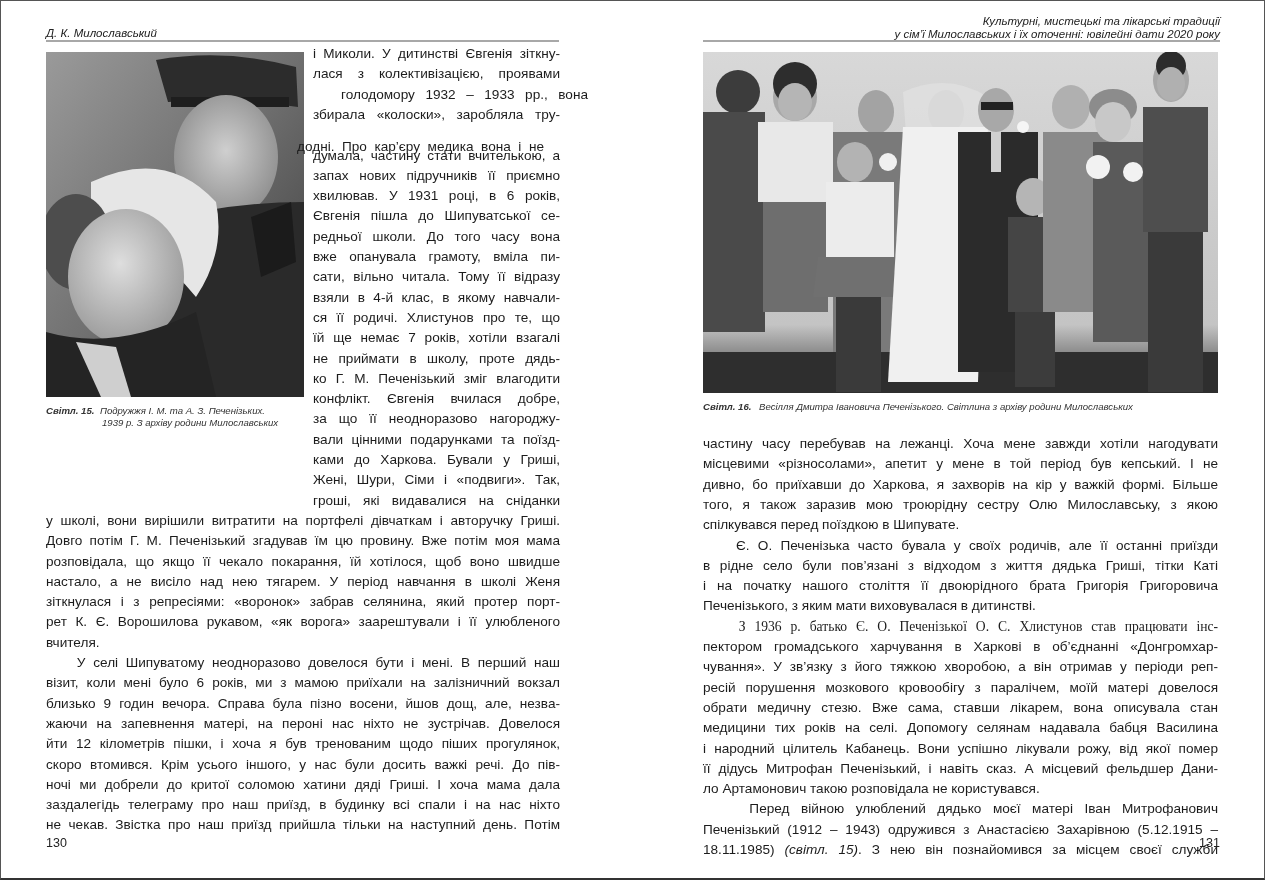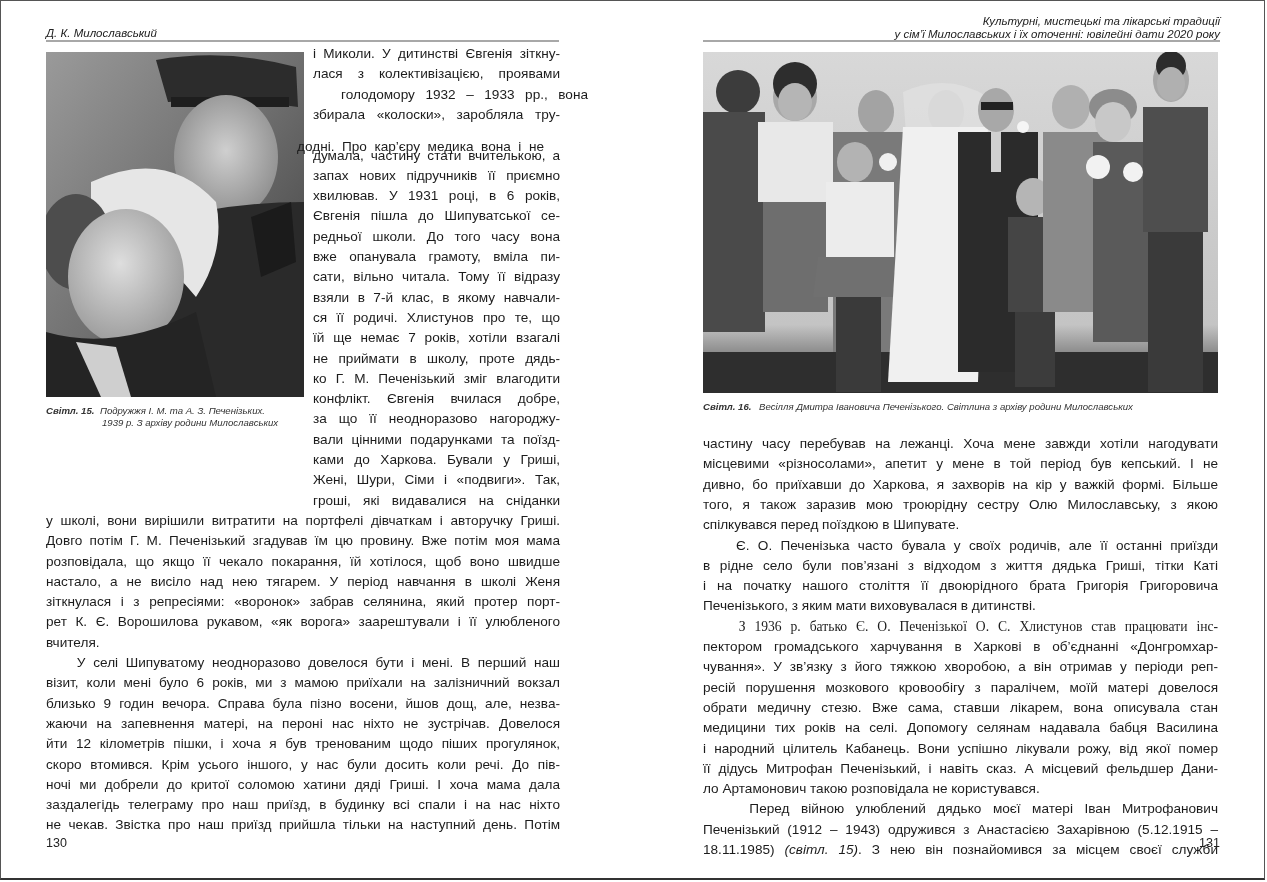--- a/index.html
+++ b/index.html
@@ -84,21 +84,21 @@
     <div class="textline" style="left:313px; top:84.6px; width:247px;margin-left:28px;">голодомору  1932 – 1933 рр.,  вона</div>
     <div class="textline" style="left:313px; top:104.9px; width:247px;">збирала «колоски», заробляла тру-</div>
     <div class="textline" style="left:297px; top:125.2px; width:247px;margin-top:12px;">додні. Про кар’єру медика вона і не</div>
     <div class="textline" style="left:313px; top:145.5px; width:247px;">думала, частину стати вчителькою, а</div>
     <div class="textline" style="left:313px; top:165.8px; width:247px;">запах нових підручників її приємно</div>
     <div class="textline" style="left:313px; top:186.1px; width:247px;">хвилював. У 1931 році, в 6 років,</div>
     <div class="textline" style="left:313px; top:206.4px; width:247px;">Євгенія пішла до Шипуватської се-</div>
     <div class="textline" style="left:313px; top:226.7px; width:247px;">редньої школи. До того часу вона</div>
     <div class="textline" style="left:313px; top:247px; width:247px;">вже опанувала грамоту, вміла пи-</div>
     <div class="textline" style="left:313px; top:267.3px; width:247px;">сати, вільно читала. Тому її відразу</div>
-    <div class="textline" style="left:313px; top:287.6px; width:247px;">взяли в 7-й клас, в якому навчали-</div>
+    <div class="textline" style="left:313px; top:287.6px; width:247px;">взяли в 4-й клас, в якому навчали-</div>
     <div class="textline" style="left:313px; top:307.9px; width:247px;">ся її родичі. Хлистунов про те, що</div>
     <div class="textline" style="left:313px; top:328.2px; width:247px;">їй ще немає 7 років, хотіли взагалі</div>
     <div class="textline" style="left:313px; top:348.5px; width:247px;">не приймати в школу, проте дядь-</div>
     <div class="textline" style="left:313px; top:368.8px; width:247px;">ко Г. М. Печенізький зміг влагодити</div>
     <div class="textline" style="left:313px; top:389.1px; width:247px;">конфлікт. Євгенія вчилася добре,</div>
     <div class="textline" style="left:313px; top:409.4px; width:247px;">за що її неодноразово нагороджу-</div>
     <div class="textline" style="left:313px; top:429.7px; width:247px;">вали цінними подарунками та поїзд-</div>
     <div class="textline" style="left:313px; top:450px; width:247px;">ками до Харкова. Бували у Гриші,</div>
     <div class="textline" style="left:313px; top:470.3px; width:247px;">Жені, Шури, Сіми і «подвиги». Так,</div>
     <div class="textline" style="left:313px; top:490.6px; width:247px;">гроші, які видавалися на сніданки</div>
@@ -110,21 +110,21 @@
     <div class="textline" style="left:46px; top:551.5px; width:514px;">розповідала, що якщо її чекало покарання, їй хотілося, щоб воно швидше</div>
     <div class="textline" style="left:46px; top:571.8px; width:514px;">настало, а не висіло над нею тягарем. У період навчання в школі Женя</div>
     <div class="textline" style="left:46px; top:592.1px; width:514px;">зіткнулася і з репресіями: «воронок» забрав селянина, який протер порт-</div>
     <div class="textline" style="left:46px; top:612.4px; width:514px;">рет К. Є. Ворошилова рукавом, «як ворога» заарештували і її улюбленого</div>
     <div class="textline last" style="left:46px; top:632.7px; width:514px;">вчителя.</div>
     <div class="textline" style="left:46px; top:653px; width:514px; white-space:pre;">    У селі Шипуватому неодноразово довелося бути і мені. В перший наш</div>
     <div class="textline" style="left:46px; top:673.3px; width:514px;">візит, коли мені було 6 років, ми з мамою приїхали на залізничний вокзал</div>
     <div class="textline" style="left:46px; top:693.6px; width:514px;">близько 9 годин вечора. Справа була пізно восени, йшов дощ, але, незва-</div>
     <div class="textline" style="left:46px; top:713.9px; width:514px;">жаючи на запевнення матері, на пероні нас ніхто не зустрічав. Довелося</div>
     <div class="textline" style="left:46px; top:734.2px; width:514px;">йти 12 кілометрів пішки, і хоча я був тренованим щодо піших прогулянок,</div>
-    <div class="textline" style="left:46px; top:754.5px; width:514px;">скоро втомився. Крім усього іншого, у нас були досить коли речі. До пів-</div>
+    <div class="textline" style="left:46px; top:754.5px; width:514px;">скоро втомився. Крім усього іншого, у нас були досить важкі речі. До пів-</div>
     <div class="textline" style="left:46px; top:774.8px; width:514px;">ночі ми добрели до критої соломою хатини дяді Гриші. І хоча мама дала</div>
     <div class="textline" style="left:46px; top:795.1px; width:514px;">заздалегідь телеграму про наш приїзд, в будинку всі спали і на нас ніхто</div>
     <div class="textline" style="left:46px; top:815.4px; width:514px;">не чекав. Звістка про наш приїзд прийшла тільки на наступний день. Потім</div>
   </div>
 
   <div class="pageno" style="left:46px; top:836px;">130</div>
 </div>
 
 <div>
   <div class="running-head" style="right:47px; top:15px; text-align:right;">

